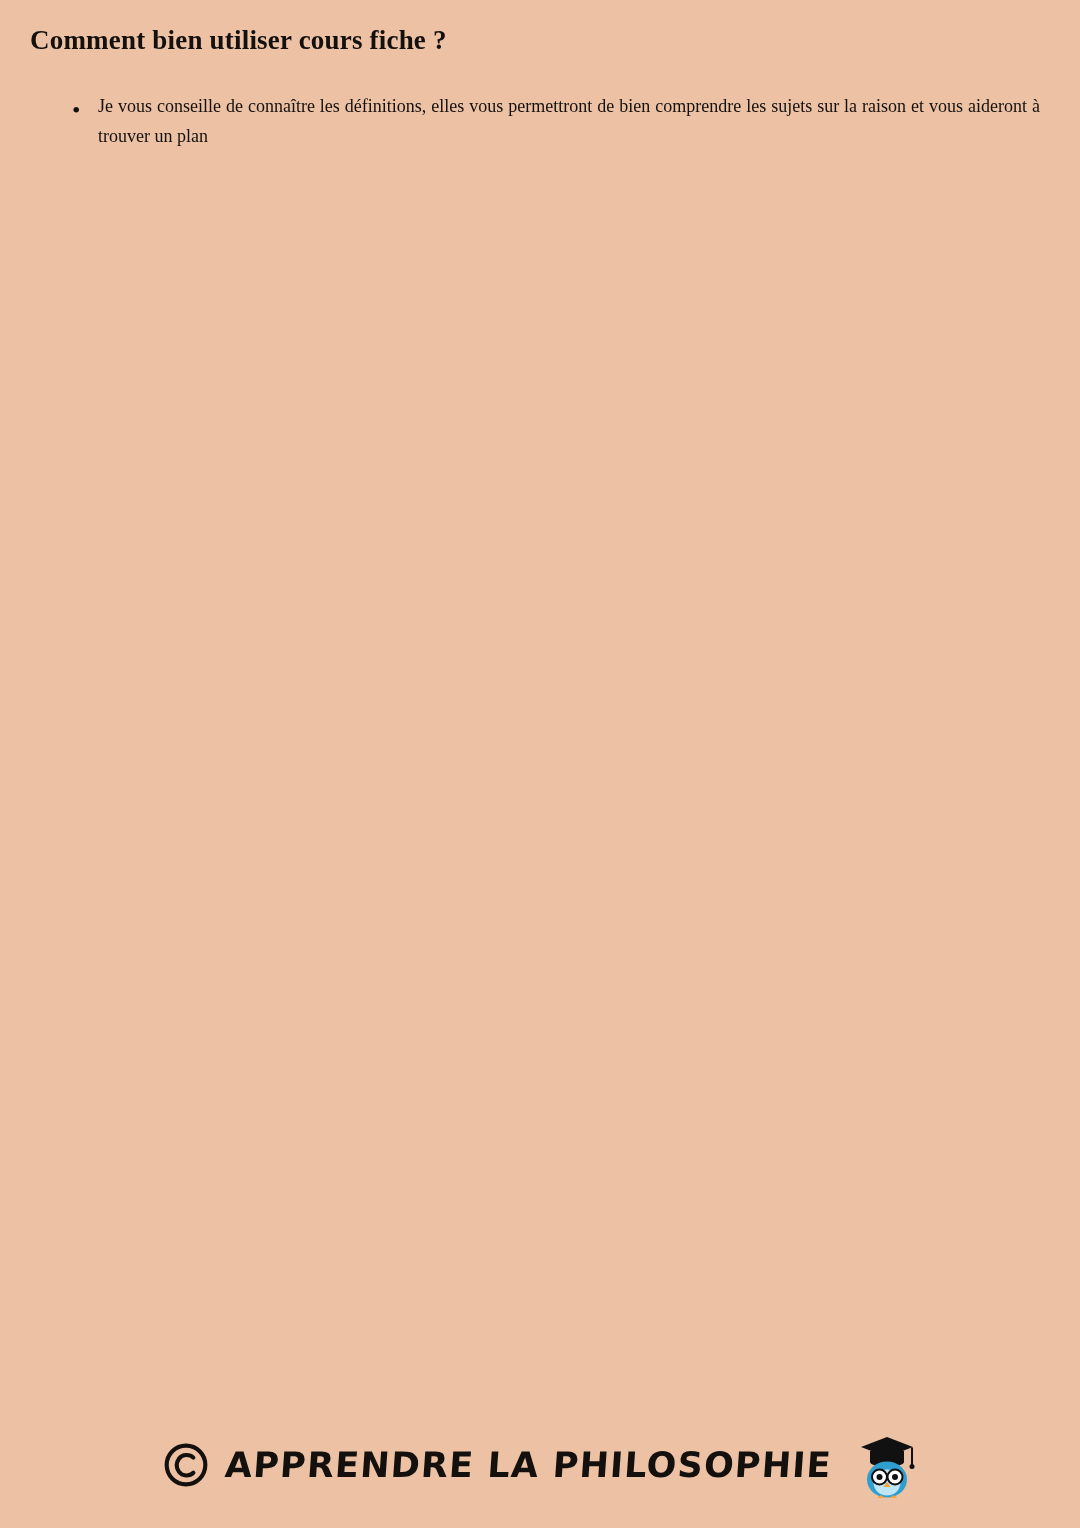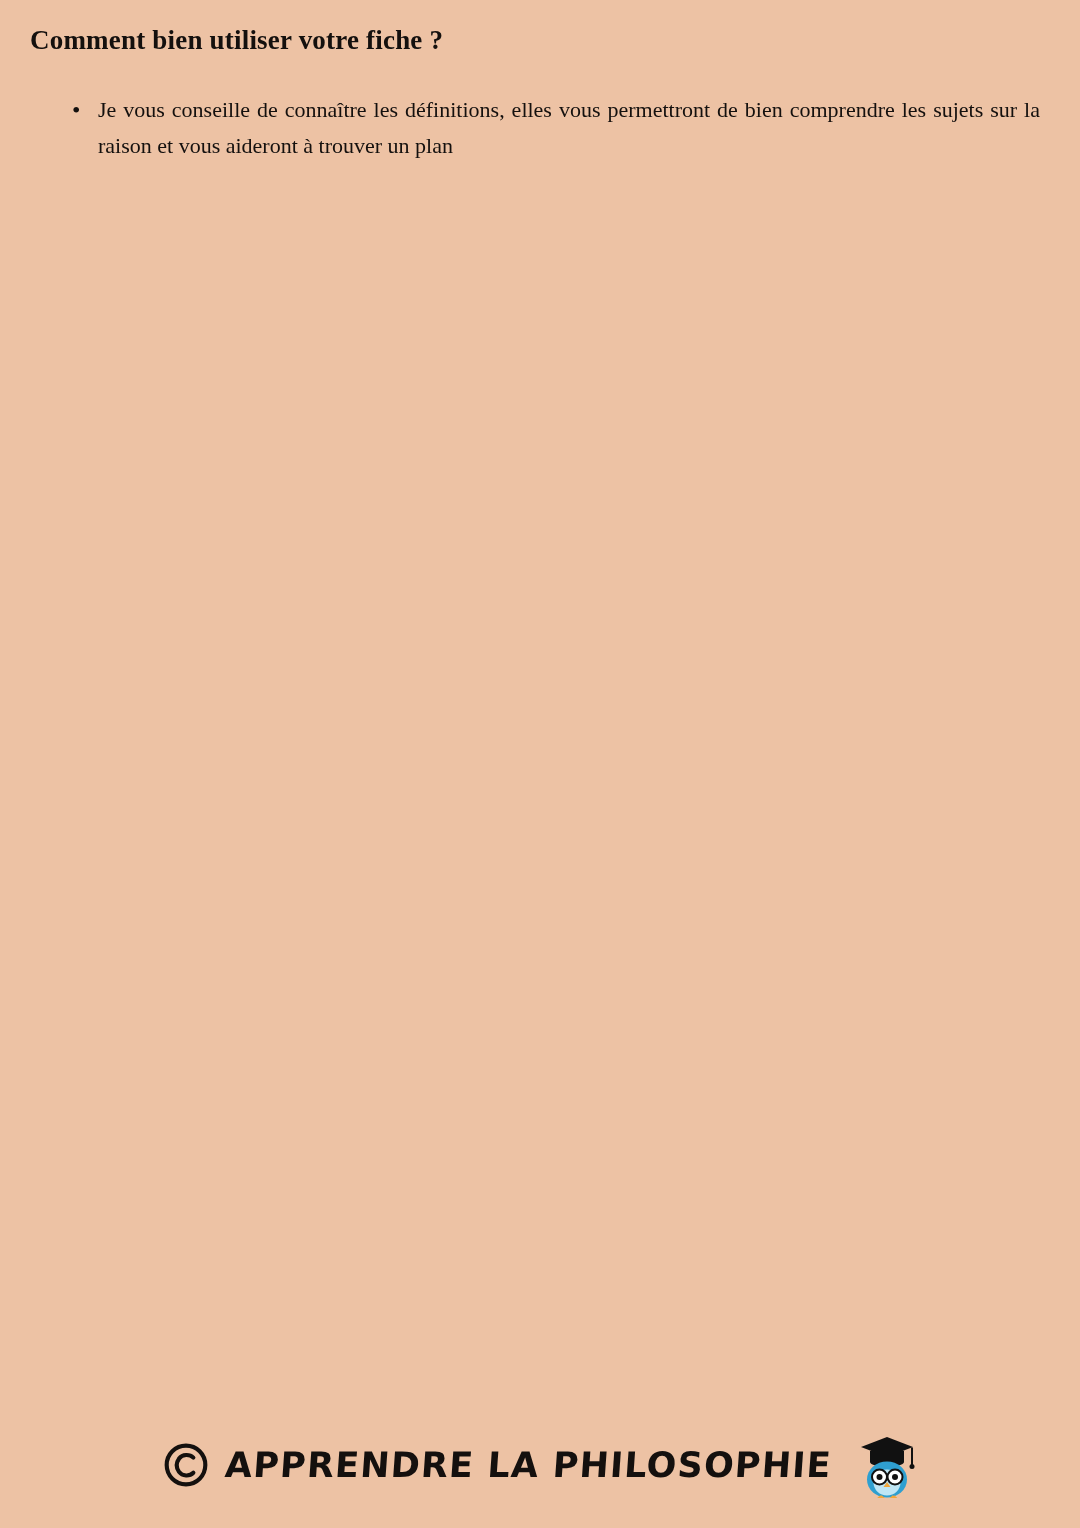--- a/index.html
+++ b/index.html
@@ -34,21 +34,21 @@
   }
 
   .bullet-list {
     margin: 36px 0 0 0;
     padding: 0;
     list-style: none;
   }
 
   .bullet-item {
     position: relative;
-    font-size: 22px;
+    font-size: 18px;
     line-height: 1.62;
     text-align: justify;
     text-justify: inter-word;
     margin: 0 18px 26px 50px;
     padding-left: 26px;
   }
 
   .bullet-item::before {
     content: "\2022";
     position: absolute;
@@ -97,21 +97,21 @@
     flex: 0 0 auto;
     display: block;
     margin-left: 10px;
   }
 </style>
 </head>
 <body>
 
 <div class="page">
 
-  <h1 class="doc-title">Comment bien utiliser votre fiche ?</h1>
+  <h1 class="doc-title">Comment bien utiliser cours fiche ?</h1>
 
   <ul class="bullet-list">
     <li class="bullet-item">Je vous conseille de connaître les définitions, elles vous permettront de bien comprendre les sujets sur la raison et vous aideront à trouver un plan</li>
   </ul>
 
   <div class="footer">
 
     <svg class="copyright-icon" viewBox="0 0 100 100" aria-hidden="true">
       <circle cx="50" cy="50" r="42" fill="none" stroke="#14100e" stroke-width="9"></circle>
       <path d="M66 34 C58 26 42 26 35 36 C28 46 28 56 35 65 C42 75 58 75 66 67" fill="none" stroke="#14100e" stroke-width="9" stroke-linecap="round"></path>

